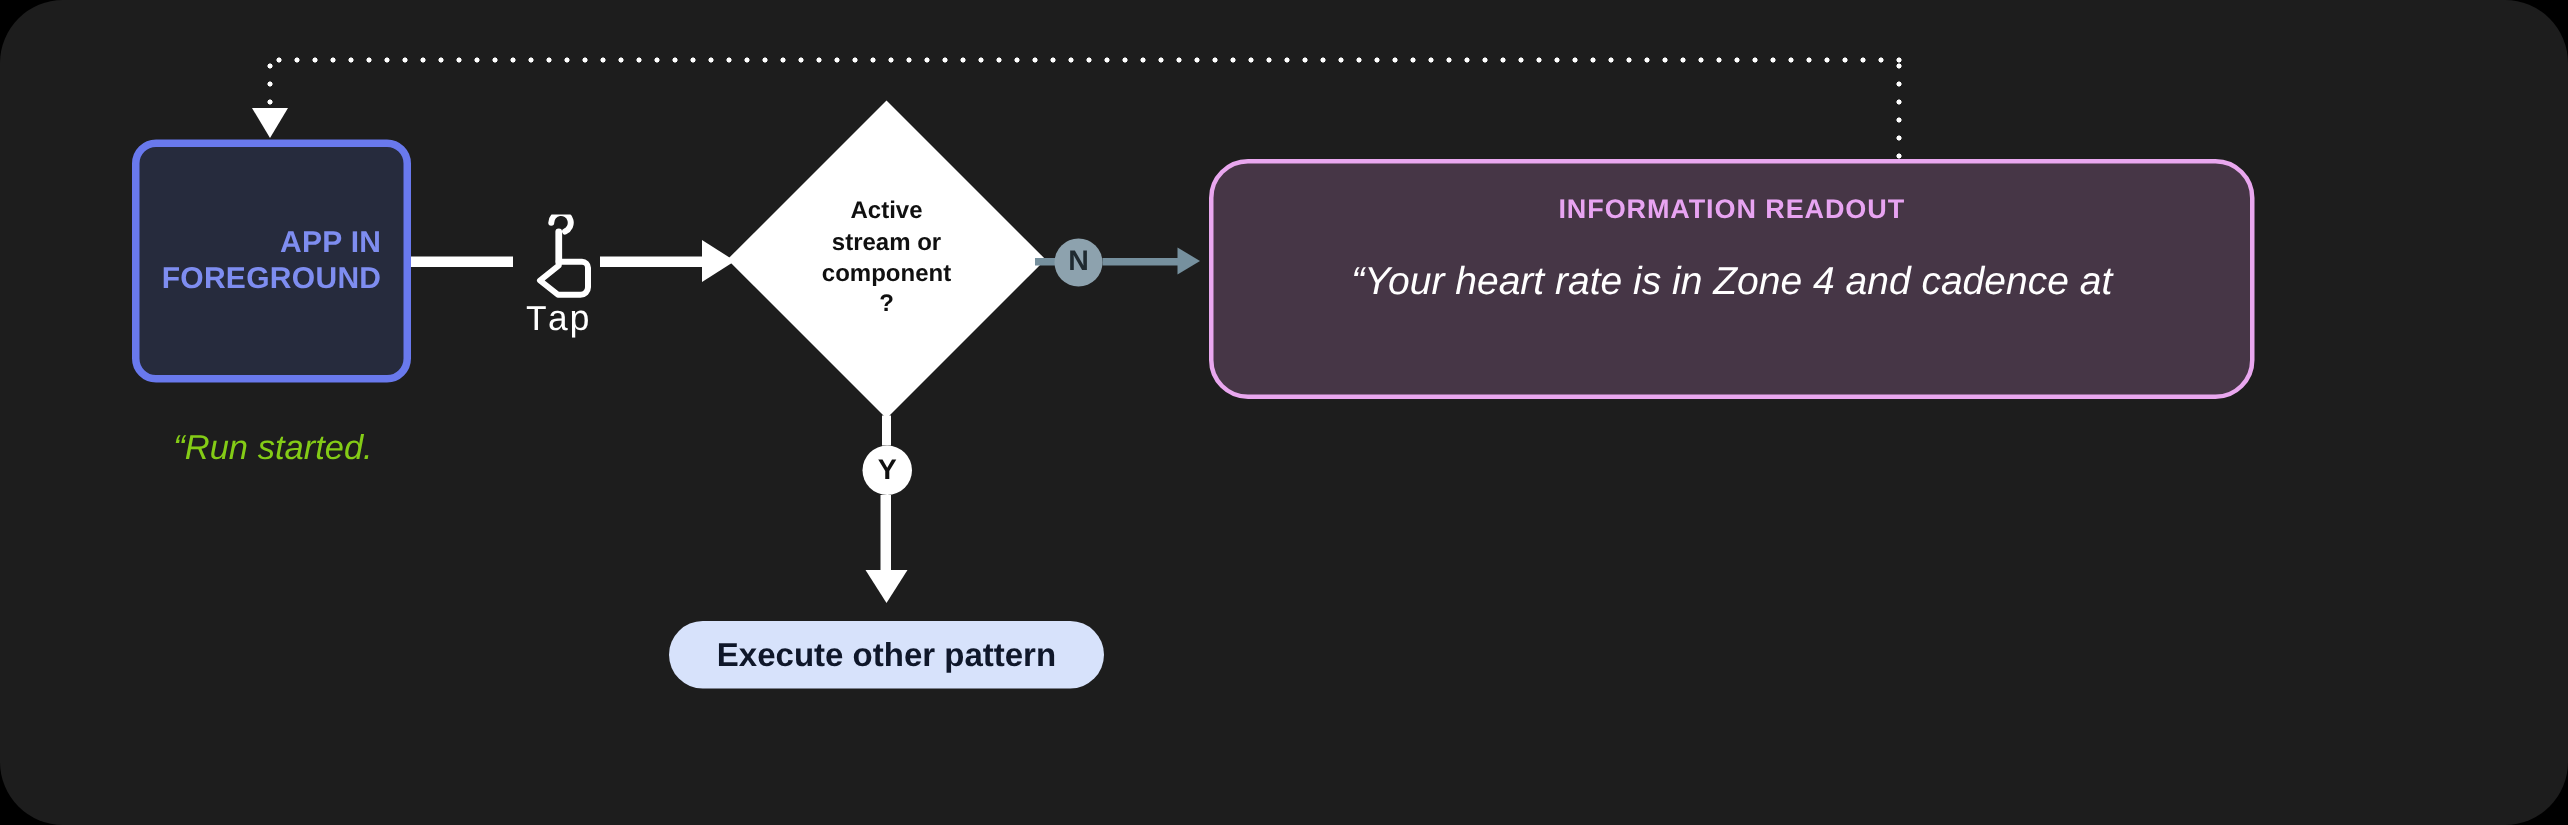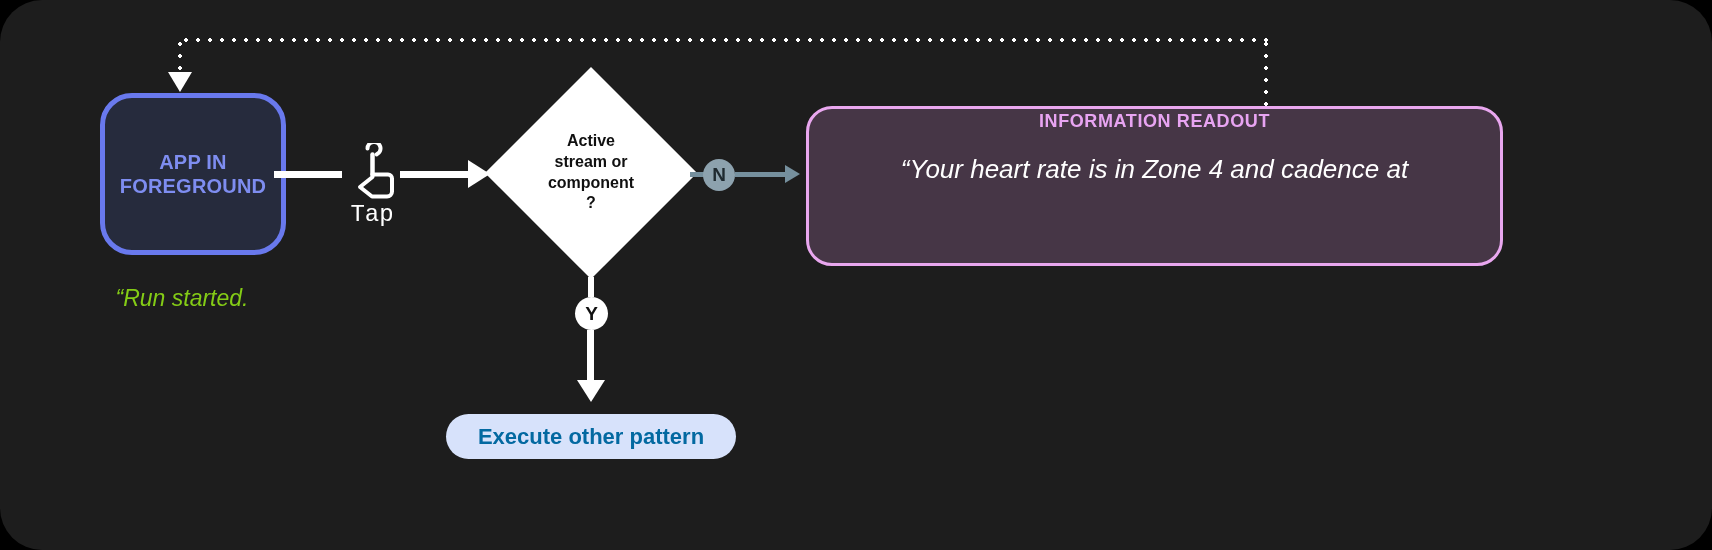--- a/index.html
+++ b/index.html
@@ -22,26 +22,25 @@
     overflow: hidden;
   }
 
   
   #app-node {
     position: absolute;
     left: 88px; top: 93px;
     width: 186px; height: 162px;
     background: #262b3d;
     border: 5px solid #6979ed;
-    border-radius: 32px;
+    border-radius: 16px;
     display: flex;
     align-items: center;
     justify-content: center;
-    text-align: center;
-    margin-left: 12px;
+    text-align: right;
   }
   #app-node .label {
     color: #7e8df0;
     font-size: 20px;
     font-weight: bold;
     line-height: 1.22;
     letter-spacing: .2px;
   }
 
   #app-caption {
@@ -156,21 +155,21 @@
   }
 
   
   #readout {
     position: absolute;
     left: 806px; top: 106px;
     width: 697px; height: 160px;
     background: #463646;
     border: 3px solid #e9a7ef;
     border-radius: 26px;
-    padding: 2px 26px 0;
+    padding: 20px 26px 0;
     text-align: center;
   }
   #readout-title {
     color: #e8a4f2;
     font-size: 18px;
     font-weight: bold;
     letter-spacing: .6px;
   }
   #readout-body {
     margin-top: 20px;
@@ -219,21 +218,21 @@
   
   #execute-pill {
     position: absolute;
     left: 446px; top: 414px;
     width: 290px; height: 45px;
     background: #d7e2fb;
     border-radius: 23px;
     display: flex;
     align-items: center;
     justify-content: center;
-    color: #0369a1;
+    color: #0f172a;
     font-size: 22px;
     font-weight: bold;
   }
 
   
   .dotted-h {
     position: absolute;
     height: 4px;
     background-image: radial-gradient(circle, #ffffff 1.6px, transparent 1.8px);
     background-size: 12px 4px;

